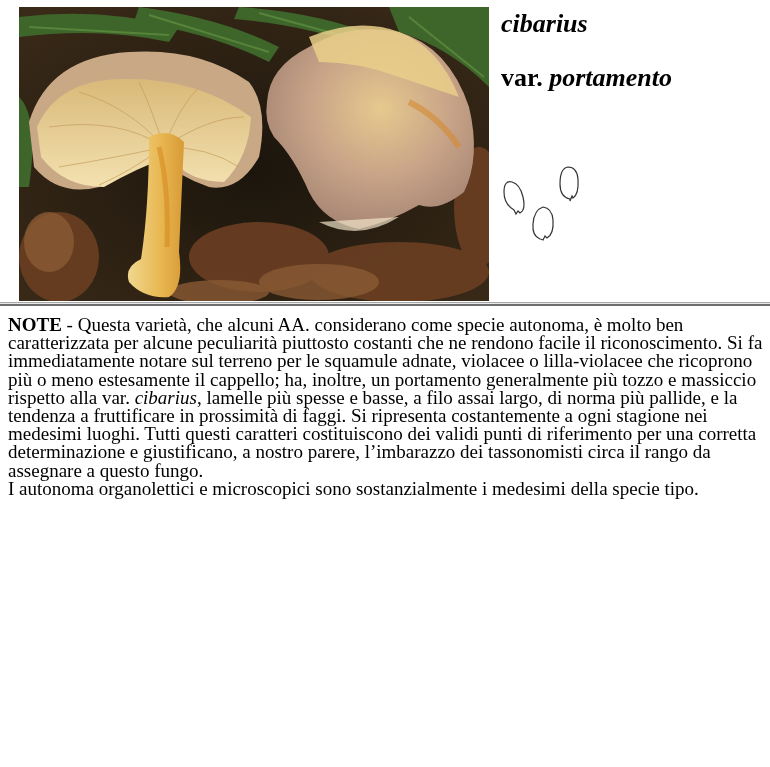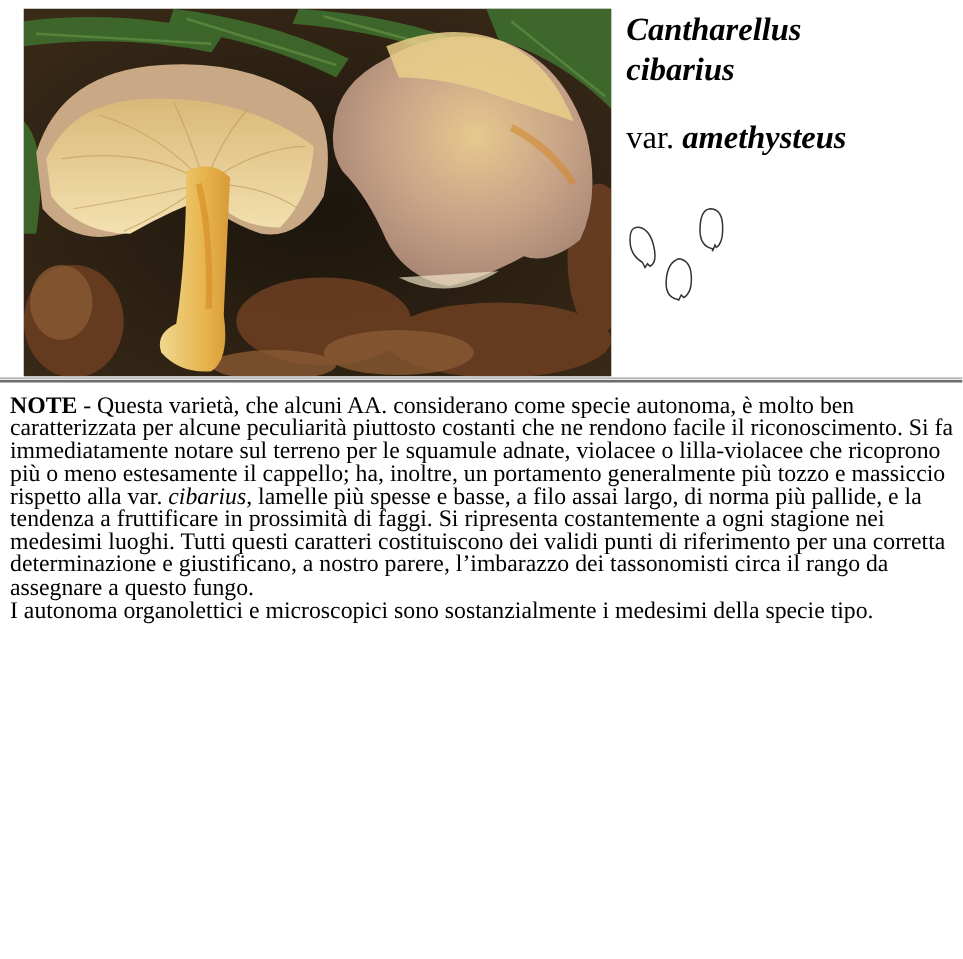--- a/index.html
+++ b/index.html
@@ -4,21 +4,21 @@
 <style>
   html, body { margin:0; padding:0; background:#ffffff; }
   body { width:770px; height:767px; position:relative; overflow:hidden;
          font-family:"Liberation Serif", "DejaVu Serif", serif; color:#000; }
   .photo { position:absolute; left:19px; top:7px; width:470px; height:294px; overflow:hidden;
            background:#2a2012; }
   .photo svg { display:block; }
   .title { position:absolute; left:501px; top:8px; width:265px; }
   .title .genus, .title .species { font-size:26px; font-weight:bold; font-style:italic; line-height:32px; display:block; }
   .title .var-line { margin-top:22px; font-size:26px; line-height:32px; display:block; }
-  .title .var-line .var-word { font-weight:normal; font-style:normal; }
+  .title .var-line .var-word { font-weight:bold; font-style:normal; }
   .title .var-line .var-name { font-weight:bold; font-style:italic; }
   .spores { position:absolute; left:500px; top:162px; width:90px; height:82px; }
   .separator { position:absolute; left:0; top:302px; width:770px; height:4px;
                border-top:1px solid #a8a8a8; border-bottom:2px solid #6e6e6e; background:#e8e8e8; box-sizing:border-box; }
   .note { position:absolute; left:8px; top:316px; width:760px; font-size:19px; line-height:18.2px; }
   .note p { margin:0; }
   .note .label { font-weight:bold; }
   .note em { font-style:italic; }
 </style>
 </head>
@@ -91,23 +91,22 @@
     <path d="M140 140 Q150 180 148 240" stroke="#d58a22" stroke-width="5" fill="none" opacity="0.6"></path>
 
     <path d="M248 95 Q250 60 290 40 Q330 15 380 25 Q430 40 450 100 Q462 150 445 185 Q420 205 400 198 Q370 215 340 222 Q305 215 290 185 Q275 150 255 130 Q245 115 248 95Z" fill="url(#cap2)"></path>
     <path d="M290 30 Q340 10 380 25 Q420 40 440 90 Q410 80 380 70 Q340 55 300 55Z" fill="#e9cf8a" opacity="0.85"></path>
     <path d="M390 95 Q420 110 440 140" stroke="#d48b30" stroke-width="6" fill="none" opacity="0.6"></path>
     <path d="M300 215 Q340 235 380 210" fill="#efe2c8" opacity="0.7"></path>
   </svg>
 </div>
 
 <div class="title">
-  <span class="genus">Cantharellus</span>
   <span class="species">cibarius</span>
-  <span class="var-line"><span class="var-word">var.</span> <span class="var-name">amethysteus</span></span>
+  <span class="var-line"><span class="var-word">var.</span> <span class="var-name">portamento</span></span>
 </div>
 
 <div class="spores">
   <svg width="90" height="82" viewBox="0 0 90 82">
     <g fill="none" stroke="#333" stroke-width="1.2">
       <path d="M14 48 Q4 42 4 30 Q4 18 12 20 Q20 22 23 35 Q26 48 20 51 L18 49 L16 52 Q15 50 14 48Z"></path>
       <path d="M40 77 Q32 74 33 62 Q34 48 43 45 Q52 46 53 58 Q54 72 47 76 L45 74 L43 78 Q41 77 40 77Z"></path>
       <path d="M70 37 Q60 35 60 22 Q60 6 68 5 Q77 5 78 17 Q79 32 73 36 L72 34 L70 39 Q70 38 70 37Z"></path>
     </g>
   </svg>

